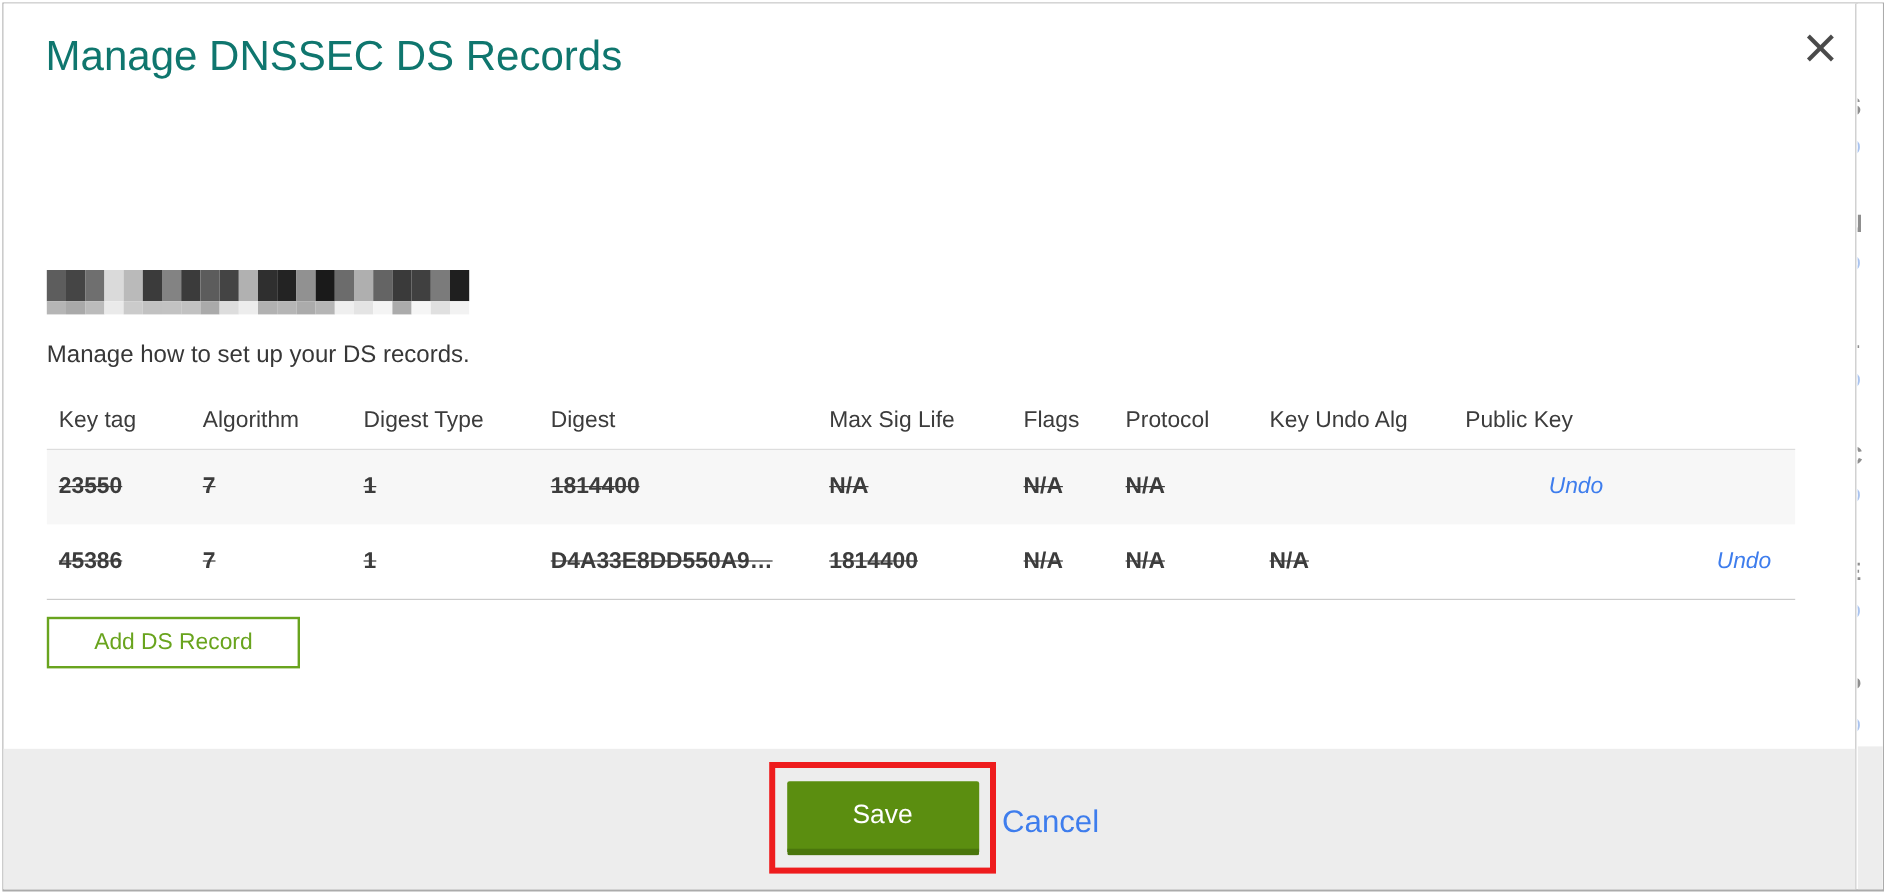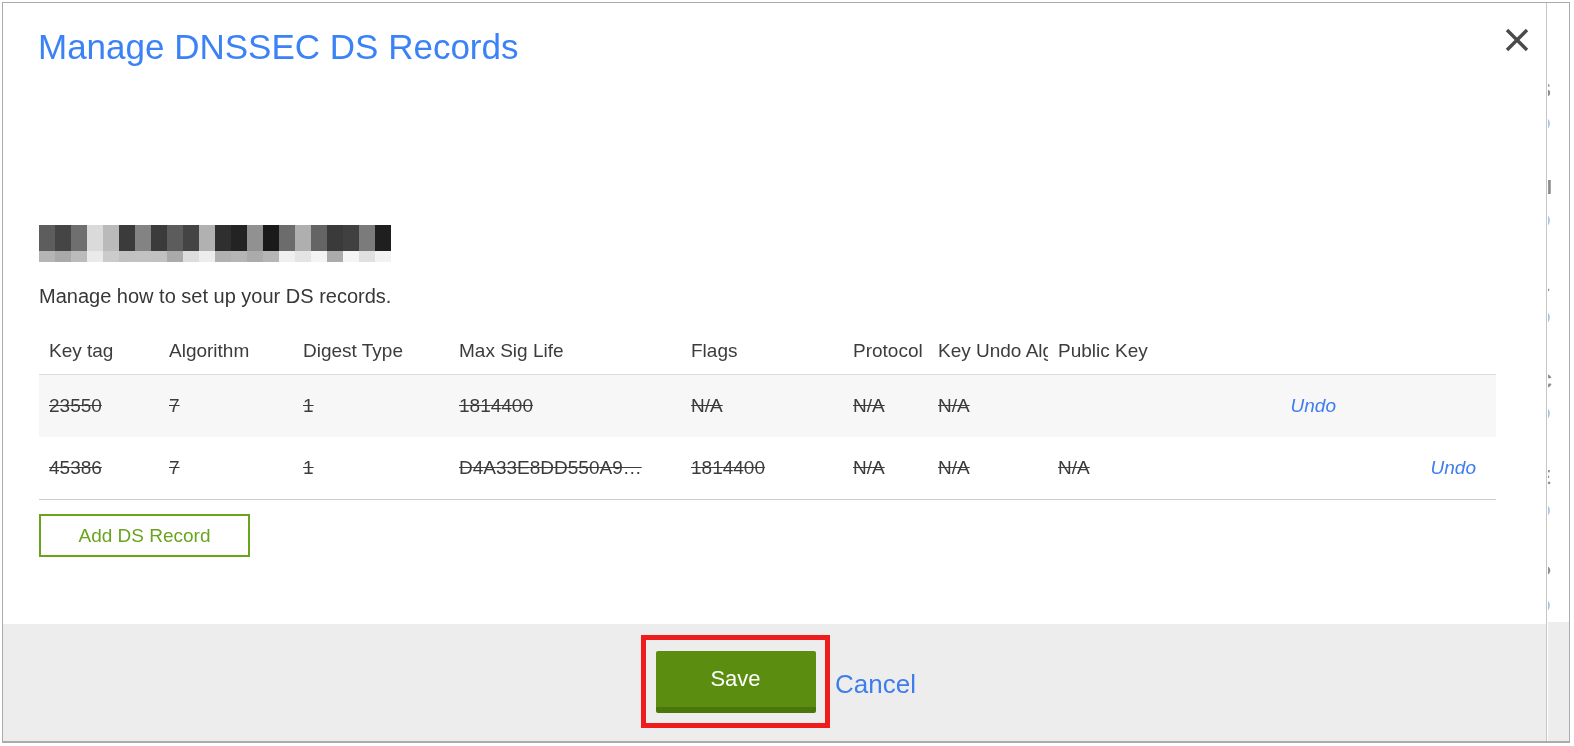--- a/index.html
+++ b/index.html
@@ -11,21 +11,21 @@
   .screen {
     position: absolute; left: 2px; top: 2px; width: 1568px; height: 741px;
     border: 1px solid #ababab; border-bottom-width: 2px; background: #fff;
   }
   .modal {
     position: absolute; left: 0; top: 0; width: 1544px; bottom: 0;
     background: #fff; border-right: 1px solid #c6c6c6;
   }
   .title {
     position: absolute; left: 35px; top: 24px; margin: 0;
-    font-size: 35px; font-weight: 400; color: #3b82f6; letter-spacing: 0;
+    font-size: 35px; font-weight: 400; color: #0f766e; letter-spacing: 0;
   }
   .close-btn {
     position: absolute; left: 1498px; top: 22px; width: 32px; height: 32px;
     background: none; border: none; padding: 0; cursor: pointer;
   }
   .redacted {
     position: absolute; left: 36px; top: 222px;
     display: grid; grid-template-columns: repeat(22, 16px);
     grid-template-rows: 26px 11px;
   }
@@ -39,21 +39,21 @@
   }
   .tr {
     display: grid; align-items: center;
     grid-template-columns: 120px 134px 156px 232px 162px 85px 120px 163px 145px 1fr;
   }
   .thead { height: 46px; }
   .td, .th { padding-left: 10px; white-space: nowrap; overflow: hidden; }
   .rows { border-top: 1px solid #dddddd; border-bottom: 1px solid #cccccc; }
   .row { height: 62px; }
   .row.alt { background: #f7f7f7; }
-  .strike { text-decoration: line-through; }
+  .strike { text-decoration: line-through; font-weight: bold; }
   .undo-cell { text-align: right; padding-right: 20px; padding-left: 0; font-style: italic; }
   .link { color: #3e7ded; text-decoration: none; cursor: pointer; }
   .add-btn {
     position: absolute; left: 36px; top: 511px; width: 211px; height: 43px;
     background: #fff; border: 2px solid #69a41e; color: #69a41e;
     font-size: 19px; font-family: inherit; cursor: pointer;
   }
   .footer {
     position: absolute; left: 0; right: 0; top: 621px; bottom: 0;
     background: #ededed;
@@ -144,20 +144,21 @@
         <div style="background: rgb(242, 242, 242);"></div>
       </div>
 
     <p class="subtitle">Manage how to set up your DS records.</p>
 
     <div class="table">
       <div class="tr thead">
         <div class="th">Key tag</div>
         <div class="th">Algorithm</div>
         <div class="th">Digest Type</div>
+        <div class="th">Digest</div>
         <div class="th">Max Sig Life</div>
         <div class="th">Flags</div>
         <div class="th">Protocol</div>
         <div class="th">Key Undo Alg</div>
         <div class="th">Public Key</div>
         <div class="th"></div>
       </div>
       <div class="rows">
         <div class="tr row alt">
           <div class="td"><span class="strike">23550</span></div>

